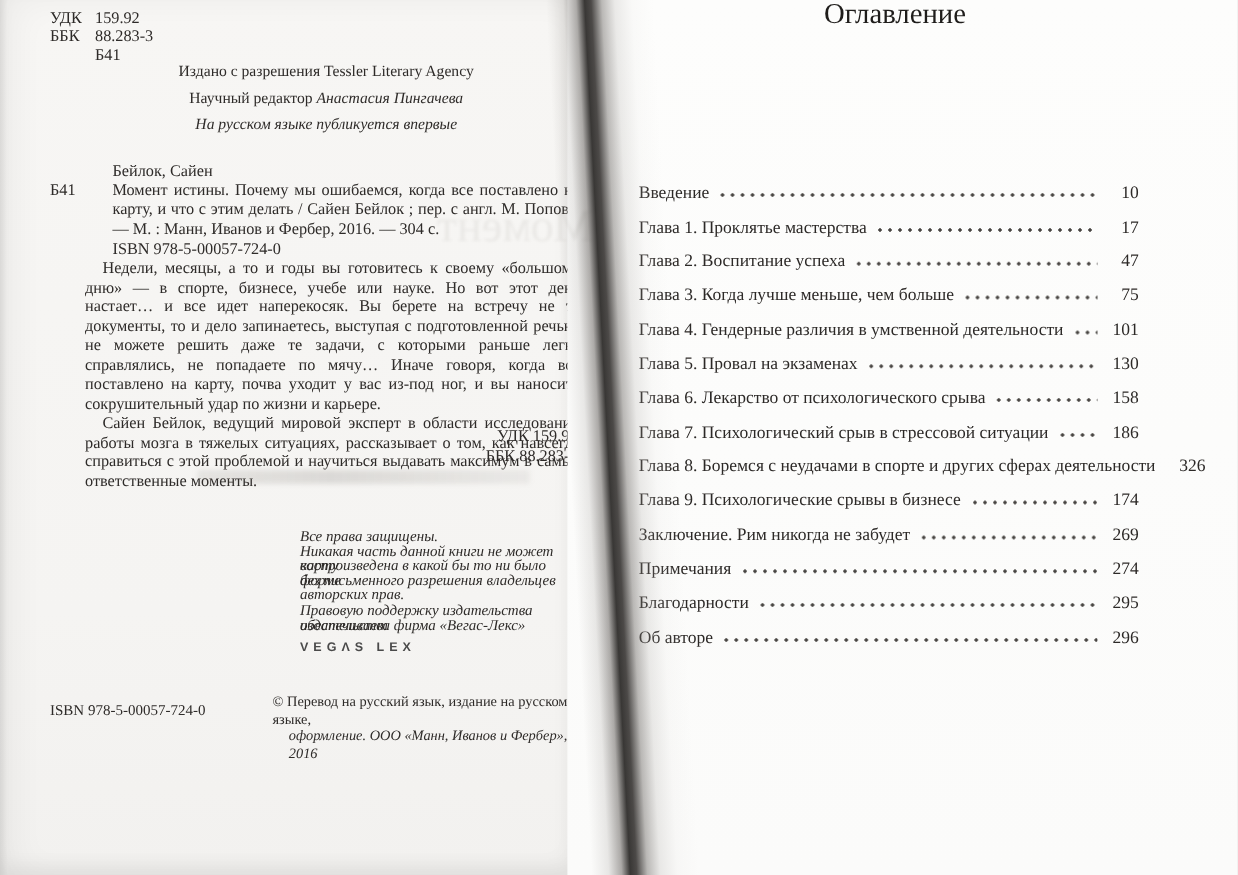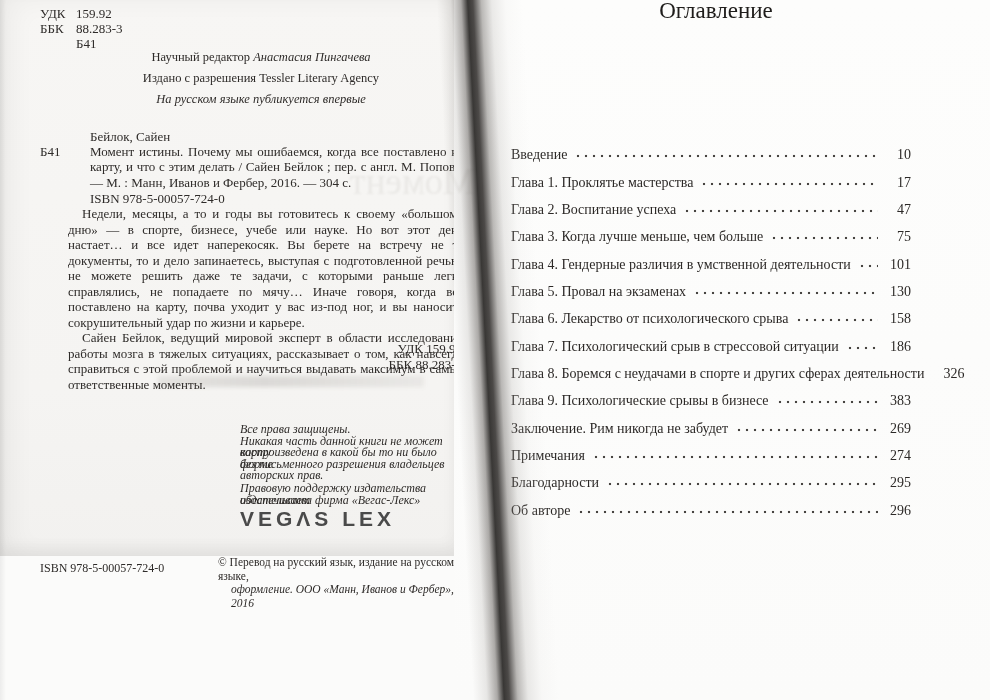--- a/index.html
+++ b/index.html
@@ -4,21 +4,21 @@
 <style>
   html,body{margin:0;padding:0;background:#e9e8e6;}
   .stage{
     position:relative;width:990px;height:700px;overflow:hidden;
     background:#fbfbfa;
     font-family:"Liberation Serif","DejaVu Serif",serif;
     color:#2e2b29;
   }
   
   .page-left{
-    position:absolute;left:0;top:0;width:454px;height:556px;
+    position:absolute;left:0;top:0;width:454px;height:700px;
     background:linear-gradient(180deg,#f7f6f4 0%,#f5f4f2 70%,#f2f1ef 100%);
     box-shadow:inset 12px 0 26px rgba(0,0,0,0.045), inset 0 -8px 14px rgba(0,0,0,0.05);
   }
   .page-right{
     position:absolute;left:454px;top:0;right:0;height:700px;
     background:linear-gradient(180deg,#fdfdfc 0%,#fbfbfa 100%);
   }
   .gutter{
     position:absolute;left:436px;top:-12px;width:86px;height:730px;z-index:6;
     transform:skewX(3deg);transform-origin:0 0;pointer-events:none;
@@ -48,21 +48,21 @@
   .annotation{position:absolute;left:68px;top:206px;width:396px;font-size:13px;
     line-height:15.5px;text-align:justify;}
   .annotation p{margin:0;text-indent:14px;}
   .codes-bottom{position:absolute;left:290px;top:341px;width:172px;text-align:right;
     font-size:13px;line-height:15.5px;}
   .rights{position:absolute;left:240px;top:424px;font-size:12px;line-height:11.8px;}
   .rights .line{font-style:italic;margin-bottom:0;line-height:11.5px;padding:0;height:11.5px;}
   .rights .legal{margin-top:13px;}
   .vegas-logo{
     margin-top:7px;font-family:"Liberation Sans","DejaVu Sans",sans-serif;
-    font-size:21px;font-weight:bold;letter-spacing:4px;color:#4a4a4a;font-style:normal;
+    font-size:10px;font-weight:bold;letter-spacing:4px;color:#4a4a4a;font-style:normal;
   }
   .foot-isbn{position:absolute;left:40px;top:561px;font-size:12px;}
   .foot-copy{position:absolute;left:218px;top:556px;font-size:11.5px;line-height:13.5px;}
   .foot-copy .ind{padding-left:13px;font-style:italic;}
   .show-through-title{
     position:absolute;left:235px;top:160px;width:240px;z-index:1;
     font-size:37px;color:#5f594f;opacity:0.08;transform:scaleX(-1);
     filter:blur(1.2px);white-space:nowrap;
   }
   .show-through-line{
@@ -106,24 +106,24 @@
         <span class="lab">ББК</span>
         <span>88.283-3</span>
       </div>
       <div class="row">
         <span class="lab"></span>
         <span>Б41</span>
       </div>
     </div>
 
     <div class="imprint">
+      <div>Издано с разрешения Tessler Literary Agency</div>
       <div>
         <span>Научный редактор </span><span class="it">Анастасия Пингачева</span>
       </div>
-      <div>Издано с разрешения Tessler Literary Agency</div>
       <div class="it">На русском языке публикуется впервые</div>
     </div>
 
     <div class="bib-author">Бейлок, Сайен</div>
     <div class="bib-code">Б41</div>
     <div class="bib-desc">Момент истины. Почему мы ошибаемся, когда все поставлено на карту, и что с этим делать / Сайен Бейлок ; пер. с англ. М. Попова. — М. : Манн, Иванов и Фербер, 2016. — 304 с.</div>
     <div class="bib-isbn">ISBN 978-5-00057-724-0</div>
 
     <div class="annotation">
       <p>Недели, месяцы, а то и годы вы готовитесь к своему «большому дню» — в спорте, бизнесе, учебе или науке. Но вот этот день настает… и все идет наперекосяк. Вы берете на встречу не те документы, то и дело запинаетесь, выступая с подготовленной речью, не можете решить даже те задачи, с которыми раньше легко справлялись, не попадаете по мячу… Иначе говоря, когда все поставлено на карту, почва уходит у вас из-под ног, и вы наносите сокрушительный удар по жизни и карьере.</p>
@@ -200,21 +200,21 @@
     <span class="toc-page">186</span>
   </div>
       <div class="toc-row">
     <span class="toc-label">Глава 8. Боремся с неудачами в спорте и других сферах деятельности</span>
     <span class="toc-leader"></span>
     <span class="toc-page">326</span>
   </div>
       <div class="toc-row">
     <span class="toc-label">Глава 9. Психологические срывы в бизнесе</span>
     <span class="toc-leader"></span>
-    <span class="toc-page">383</span>
+    <span class="toc-page">174</span>
   </div>
       <div class="toc-row">
     <span class="toc-label">Заключение. Рим никогда не забудет</span>
     <span class="toc-leader"></span>
     <span class="toc-page">269</span>
   </div>
       <div class="toc-row">
     <span class="toc-label">Примечания</span>
     <span class="toc-leader"></span>
     <span class="toc-page">274</span>

